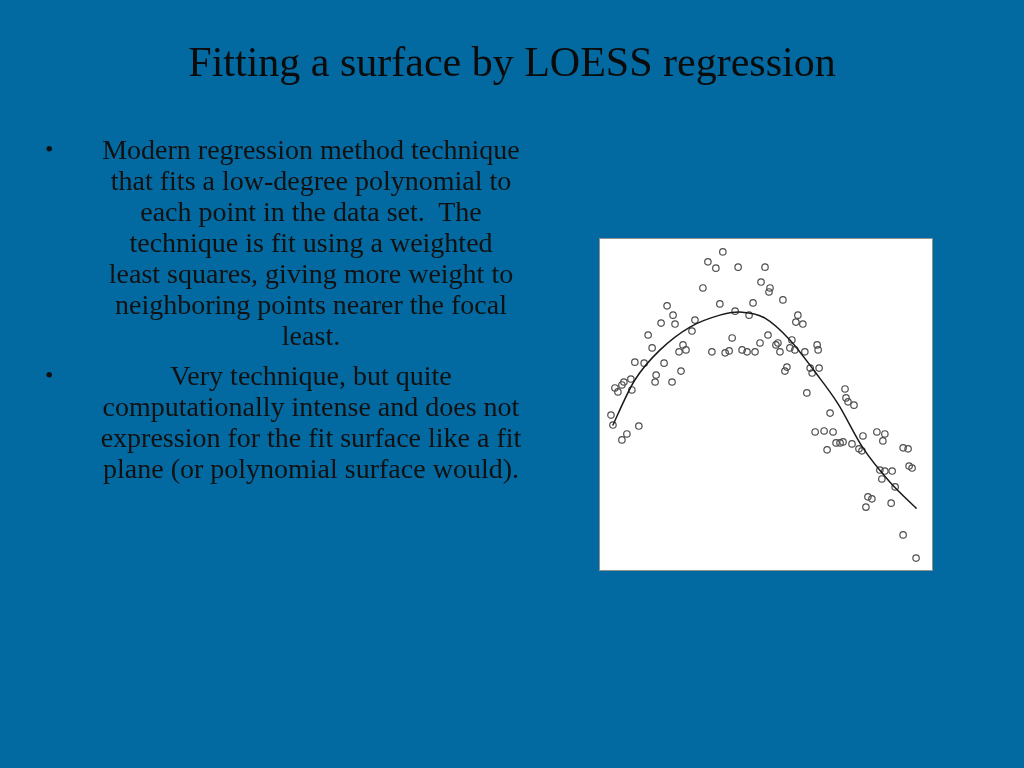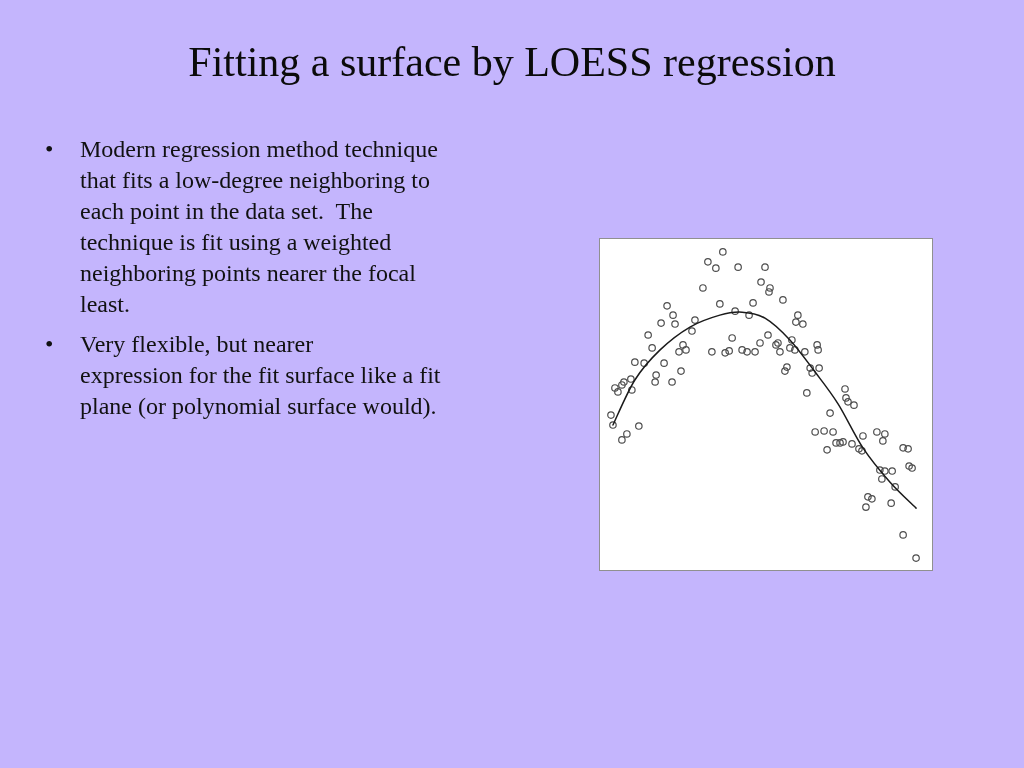--- a/index.html
+++ b/index.html
@@ -4,21 +4,21 @@
 <style>
   html, body {
     margin: 0;
     padding: 0;
     background: #ffffff;
   }
   .slide {
     position: relative;
     width: 1024px;
     height: 768px;
-    background: #c4b5fd;
+    background: #0369a1;
     overflow: hidden;
     font-family: "Liberation Serif", "DejaVu Serif", serif;
     color: #111111;
   }
   .slide-title {
     position: absolute;
     top: 38px;
     left: 0;
     width: 1024px;
     margin: 0;
@@ -46,23 +46,24 @@
     flex: 0 0 35px;
     font-size: 24px;
     line-height: 31px;
     text-align: left;
     padding-left: 3px;
   }
   .bullet-lines {
     flex: 1;
   }
   .bullet-line {
-    font-size: 24px;
+    font-size: 28px;
     line-height: 31px;
     white-space: pre-wrap;
+    text-align: center;
   }
   .plot-frame {
     position: absolute;
     left: 599px;
     top: 238px;
     width: 334px;
     height: 333px;
     box-sizing: border-box;
     border: 1px solid #909090;
     background: #ffffff;
@@ -78,31 +79,33 @@
 
 <div class="slide">
 
   <h1 class="slide-title">Fitting a surface by LOESS regression</h1>
 
   <div class="bullet-list">
       <div class="bullet-item">
         <span class="bullet-marker">•</span>
         <div class="bullet-lines">
           <div class="bullet-line">Modern regression method technique</div>
-          <div class="bullet-line">that fits a low-degree neighboring to</div>
+          <div class="bullet-line">that fits a low-degree polynomial to</div>
           <div class="bullet-line">each point in the data set.  The</div>
           <div class="bullet-line">technique is fit using a weighted</div>
+          <div class="bullet-line">least squares, giving more weight to</div>
           <div class="bullet-line">neighboring points nearer the focal</div>
           <div class="bullet-line">least.</div>
         </div>
       </div>
       <div class="bullet-item">
         <span class="bullet-marker">•</span>
         <div class="bullet-lines">
-          <div class="bullet-line">Very flexible, but nearer</div>
+          <div class="bullet-line">Very technique, but quite</div>
+          <div class="bullet-line">computationally intense and does not</div>
           <div class="bullet-line">expression for the fit surface like a fit</div>
           <div class="bullet-line">plane (or polynomial surface would).</div>
         </div>
       </div>
     </div>
 
   <div class="plot-frame" style="border-color: rgb(144, 144, 144);">
     <svg viewBox="0 0 100 100" preserveAspectRatio="none" xmlns="http://www.w3.org/2000/svg">
         <circle cx="37.0" cy="3.9" r="0.97" fill="none" stroke="#4d4d4d" stroke-width="0.36"></circle>
         <circle cx="32.5" cy="6.9" r="0.97" fill="none" stroke="#4d4d4d" stroke-width="0.36"></circle>

